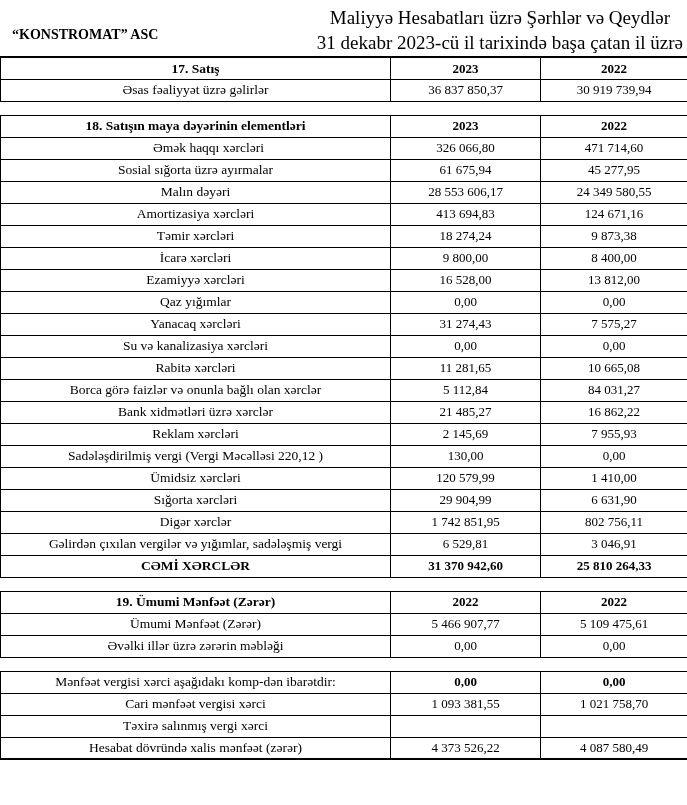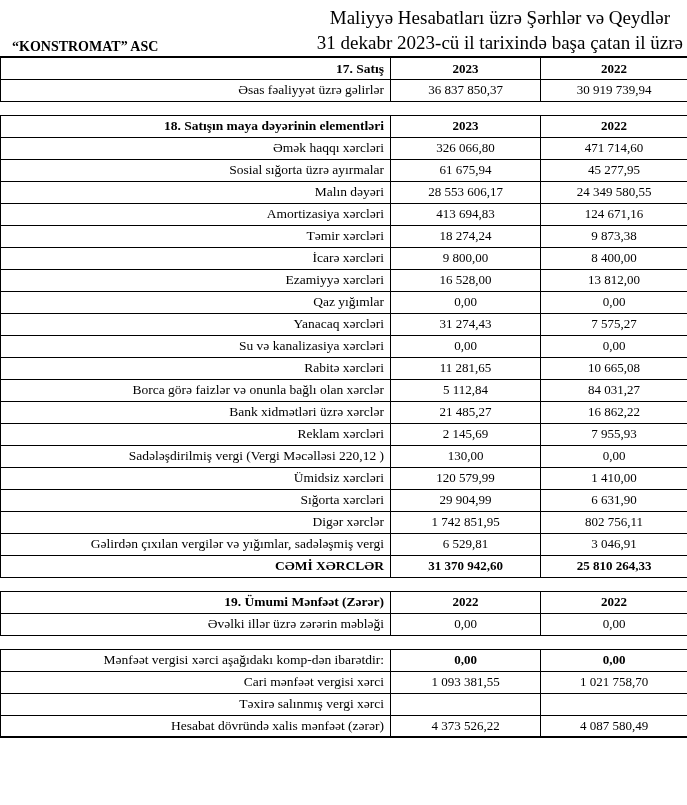--- a/index.html
+++ b/index.html
@@ -14,21 +14,21 @@
 
   .header {
     display: flex;
     justify-content: space-between;
     align-items: flex-end;
     padding: 6px 2px 0 12px;
   }
   .company {
     font-weight: bold;
     font-size: 14px;
-    padding-bottom: 1px;
+    padding-bottom: 13px;
     white-space: nowrap;
   }
   .doc-title {
     font-size: 19px;
     line-height: 1.3;
     text-align: center;
     padding-right: 2px;
     padding-bottom: 1px;
   }
 
@@ -42,21 +42,21 @@
   col.c2 { width: 150px; }
   col.c3 { width: 147px; }
 
   td {
     border: 1px solid #000;
     padding: 1px 6px;
     height: 22px;
     overflow: hidden;
     white-space: nowrap;
   }
-  td.label { text-align: right; }
+  td.label { text-align: center; }
   td.num   { text-align: center; font-size: 13px; }
   td.indent { padding-left: 32px; font-family: Liberation Serif, serif; }
   tr.section-head td { font-weight: bold; }
   .bold { font-weight: bold; }
 
   table.first tr:first-child td { border-top-width: 2px; }
   table.last  tr:last-child  td { border-bottom-width: 2px; }
 
   .gap { height: 13px; }
 </style>
@@ -213,20 +213,25 @@
           <col class="c2">
           <col class="c3">
         </colgroup>
         <tbody>
           <tr class="section-head">
             <td class="label">19.   Ümumi Mənfəət (Zərər)</td>
             <td class="num">2022</td>
             <td class="num">2022</td>
           </tr>
           <tr>
+            <td class="label">Ümumi Mənfəət (Zərər)</td>
+            <td class="num">5 466 907,77</td>
+            <td class="num">5 109 475,61</td>
+          </tr>
+          <tr>
             <td class="label">Əvəlki illər üzrə zərərin məbləği</td>
             <td class="num">0,00</td>
             <td class="num">0,00</td>
           </tr>
         </tbody>
       </table>
       <div class="gap"></div>
       <table class="last">
         <colgroup>
           <col class="c1">

